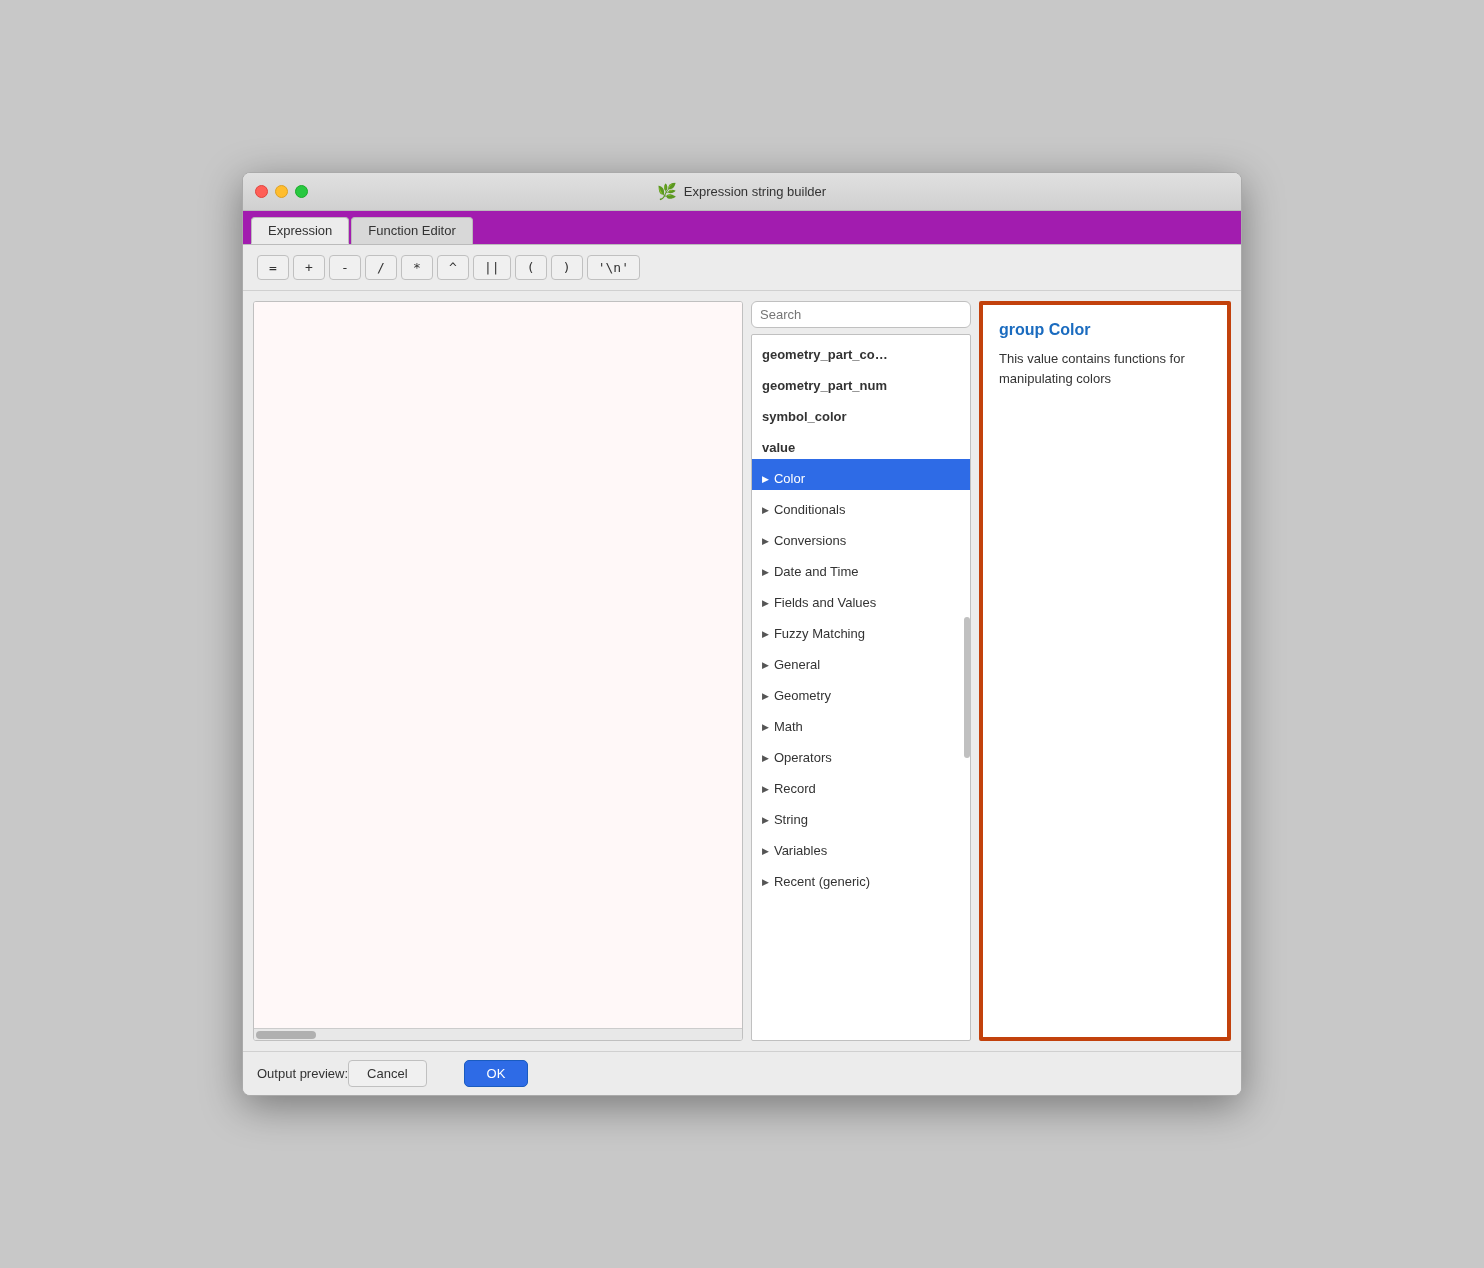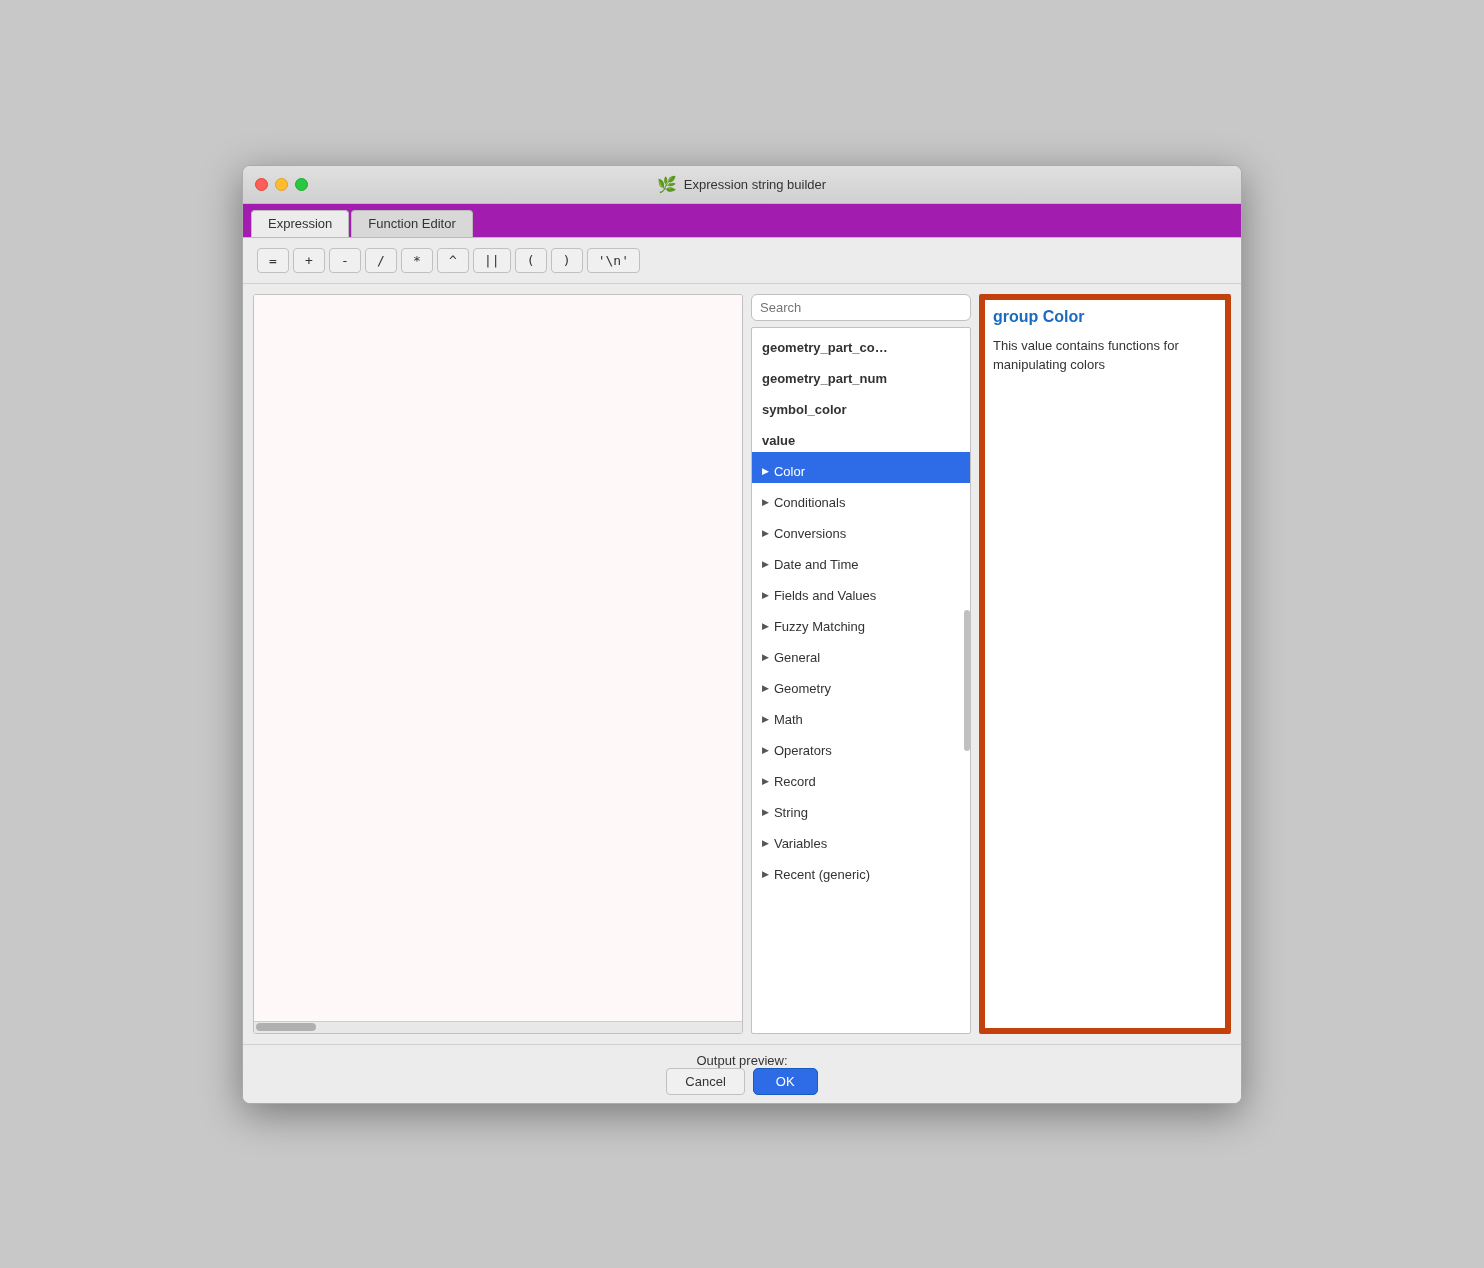--- a/index.html
+++ b/index.html
@@ -198,45 +198,44 @@
       position: absolute;
       right: 0;
       top: 40%;
       width: 6px;
       height: 20%;
       background: #c0c0c0;
       border-radius: 3px;
     }
     .right-panel {
       flex: 1;
-      border: 6px solid #c2410c;
+      border: 4px solid #c2410c;
       background: white;
       border-radius: 2px;
-      padding: 8px;
+      padding: 16px;
       overflow-y: auto;
     }
     .group-title {
       color: #1a6bbf;
       font-size: 16px;
       font-weight: bold;
       margin-bottom: 10px;
     }
     .group-desc {
       color: #333;
       font-size: 13px;
       line-height: 1.5;
     }
     .footer {
       padding: 8px 14px;
       display: flex;
       align-items: center;
       justify-content: flex-start;
       background: #ececec;
       border-top: 1px solid #d0d0d0;
-      flex-direction: column;
     }
     .output-preview {
       font-size: 13px;
       color: #333;
     }
     .footer-buttons {
       display: flex;
       gap: 8px;
     }
     .btn-cancel {
@@ -250,20 +249,21 @@
     }
     .btn-ok {
       padding: 5px 22px;
       background: #2e6be6;
       border: 1px solid #1a5bbf;
       border-radius: 5px;
       cursor: pointer;
       font-size: 13px;
       color: white;
       font-weight: 500;
+      margin-left: 29px;
     }
   </style>
 </head>
 <body>
 
 <div class="window">
 
   <div class="titlebar">
     <div class="traffic-lights">
       <div class="traffic-light tl-red"></div>

